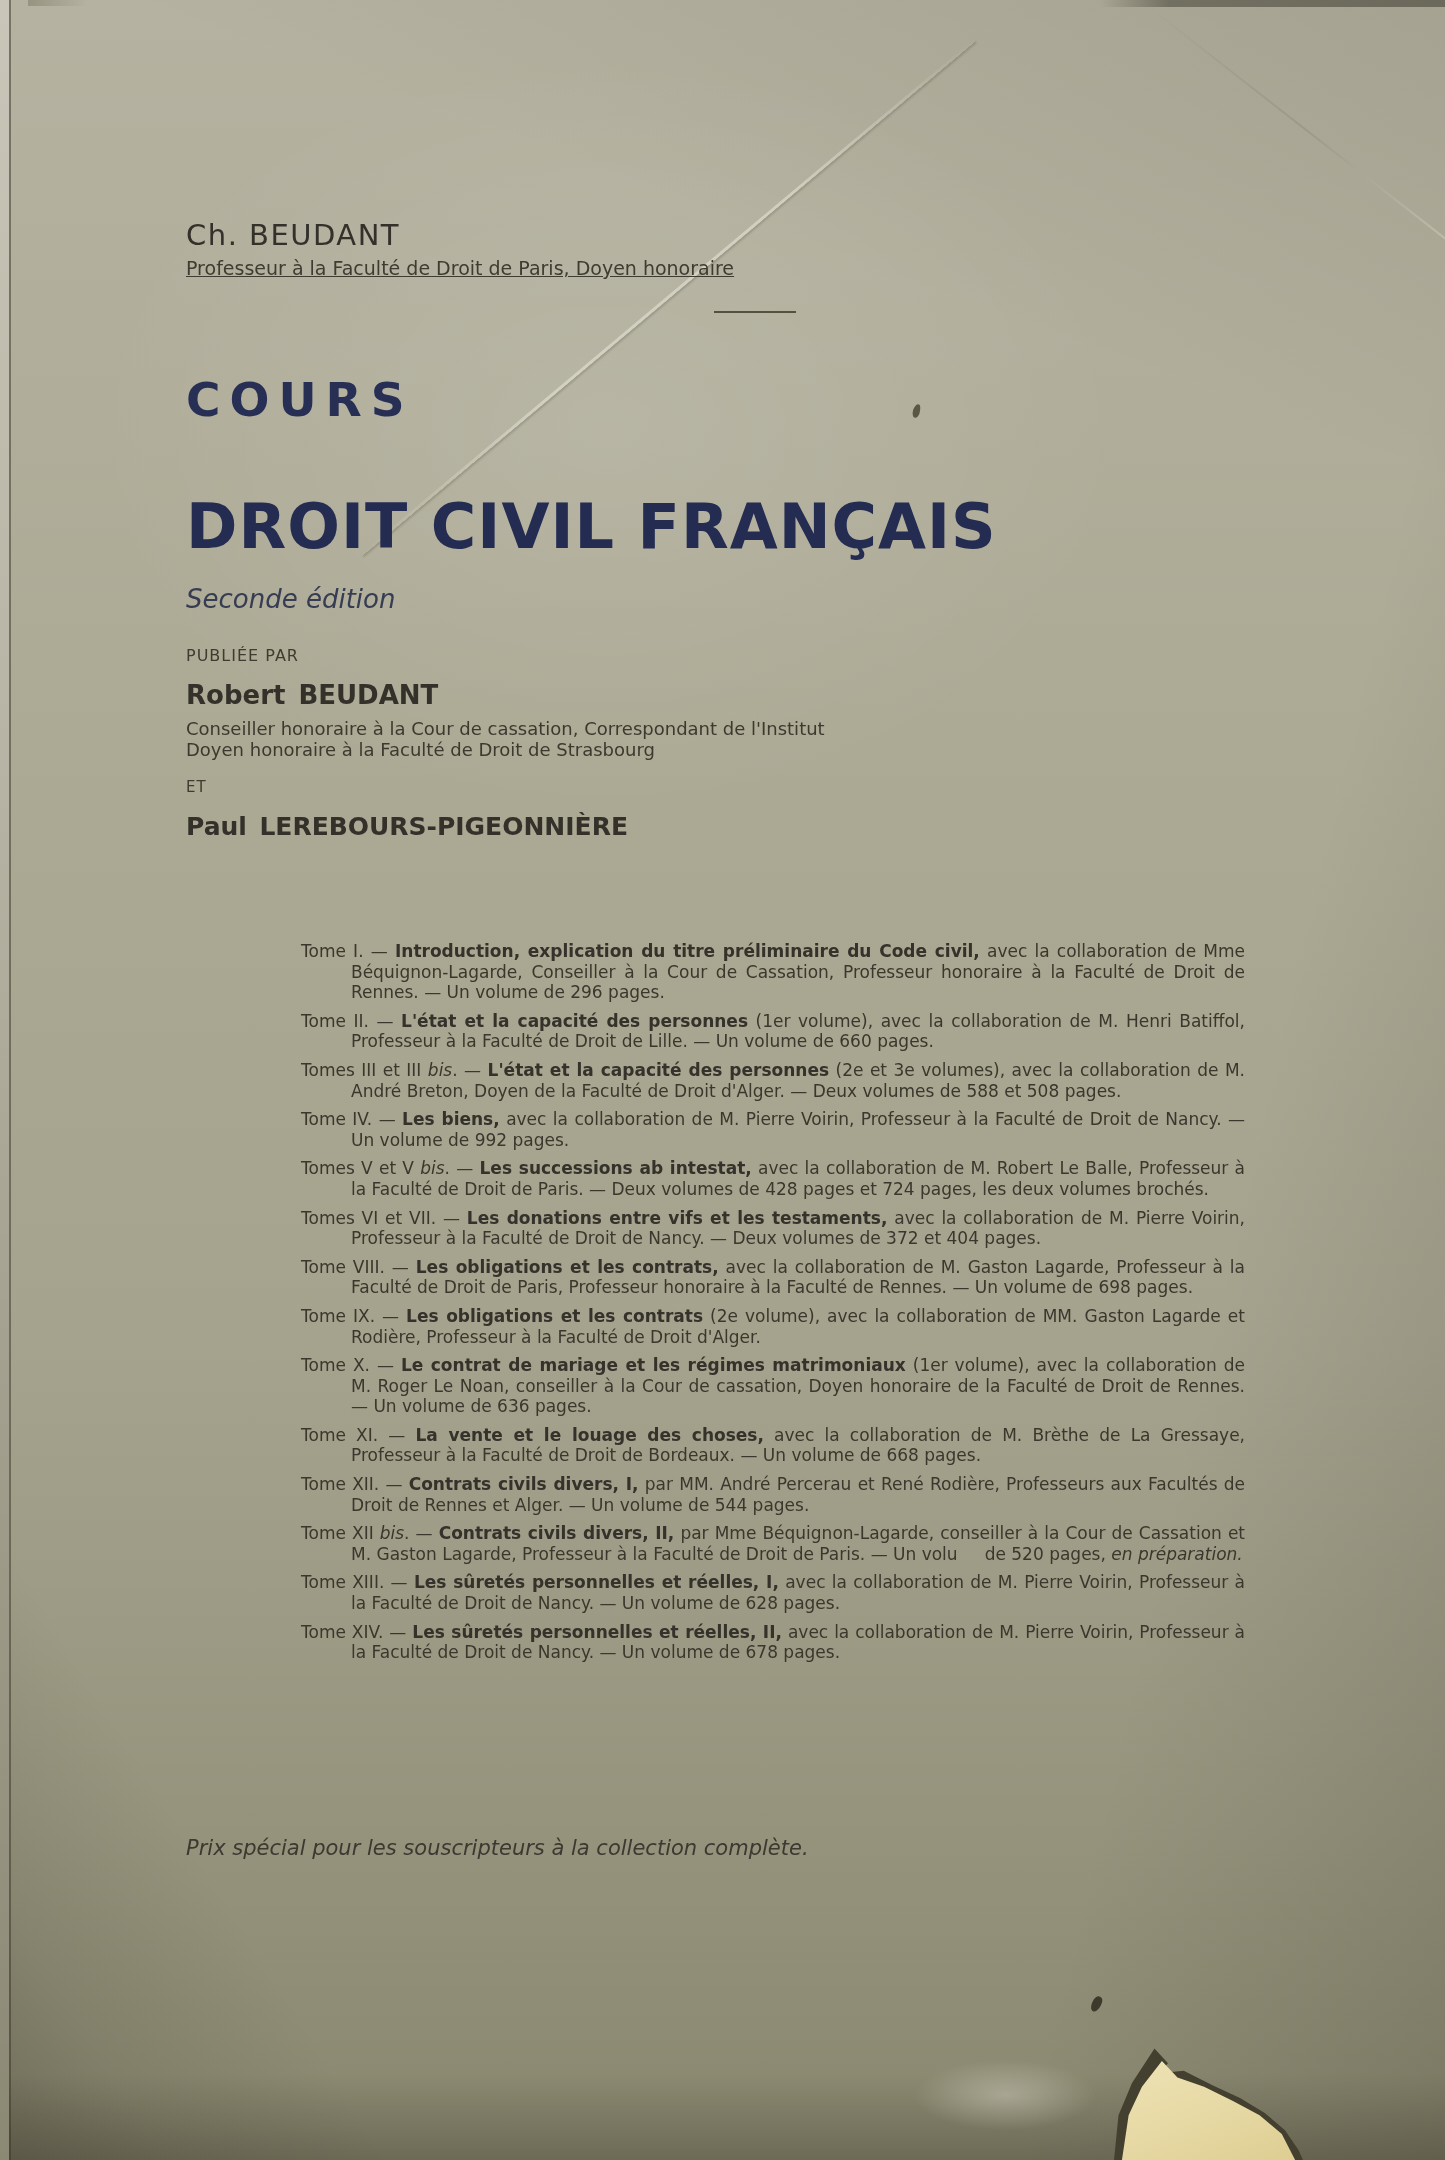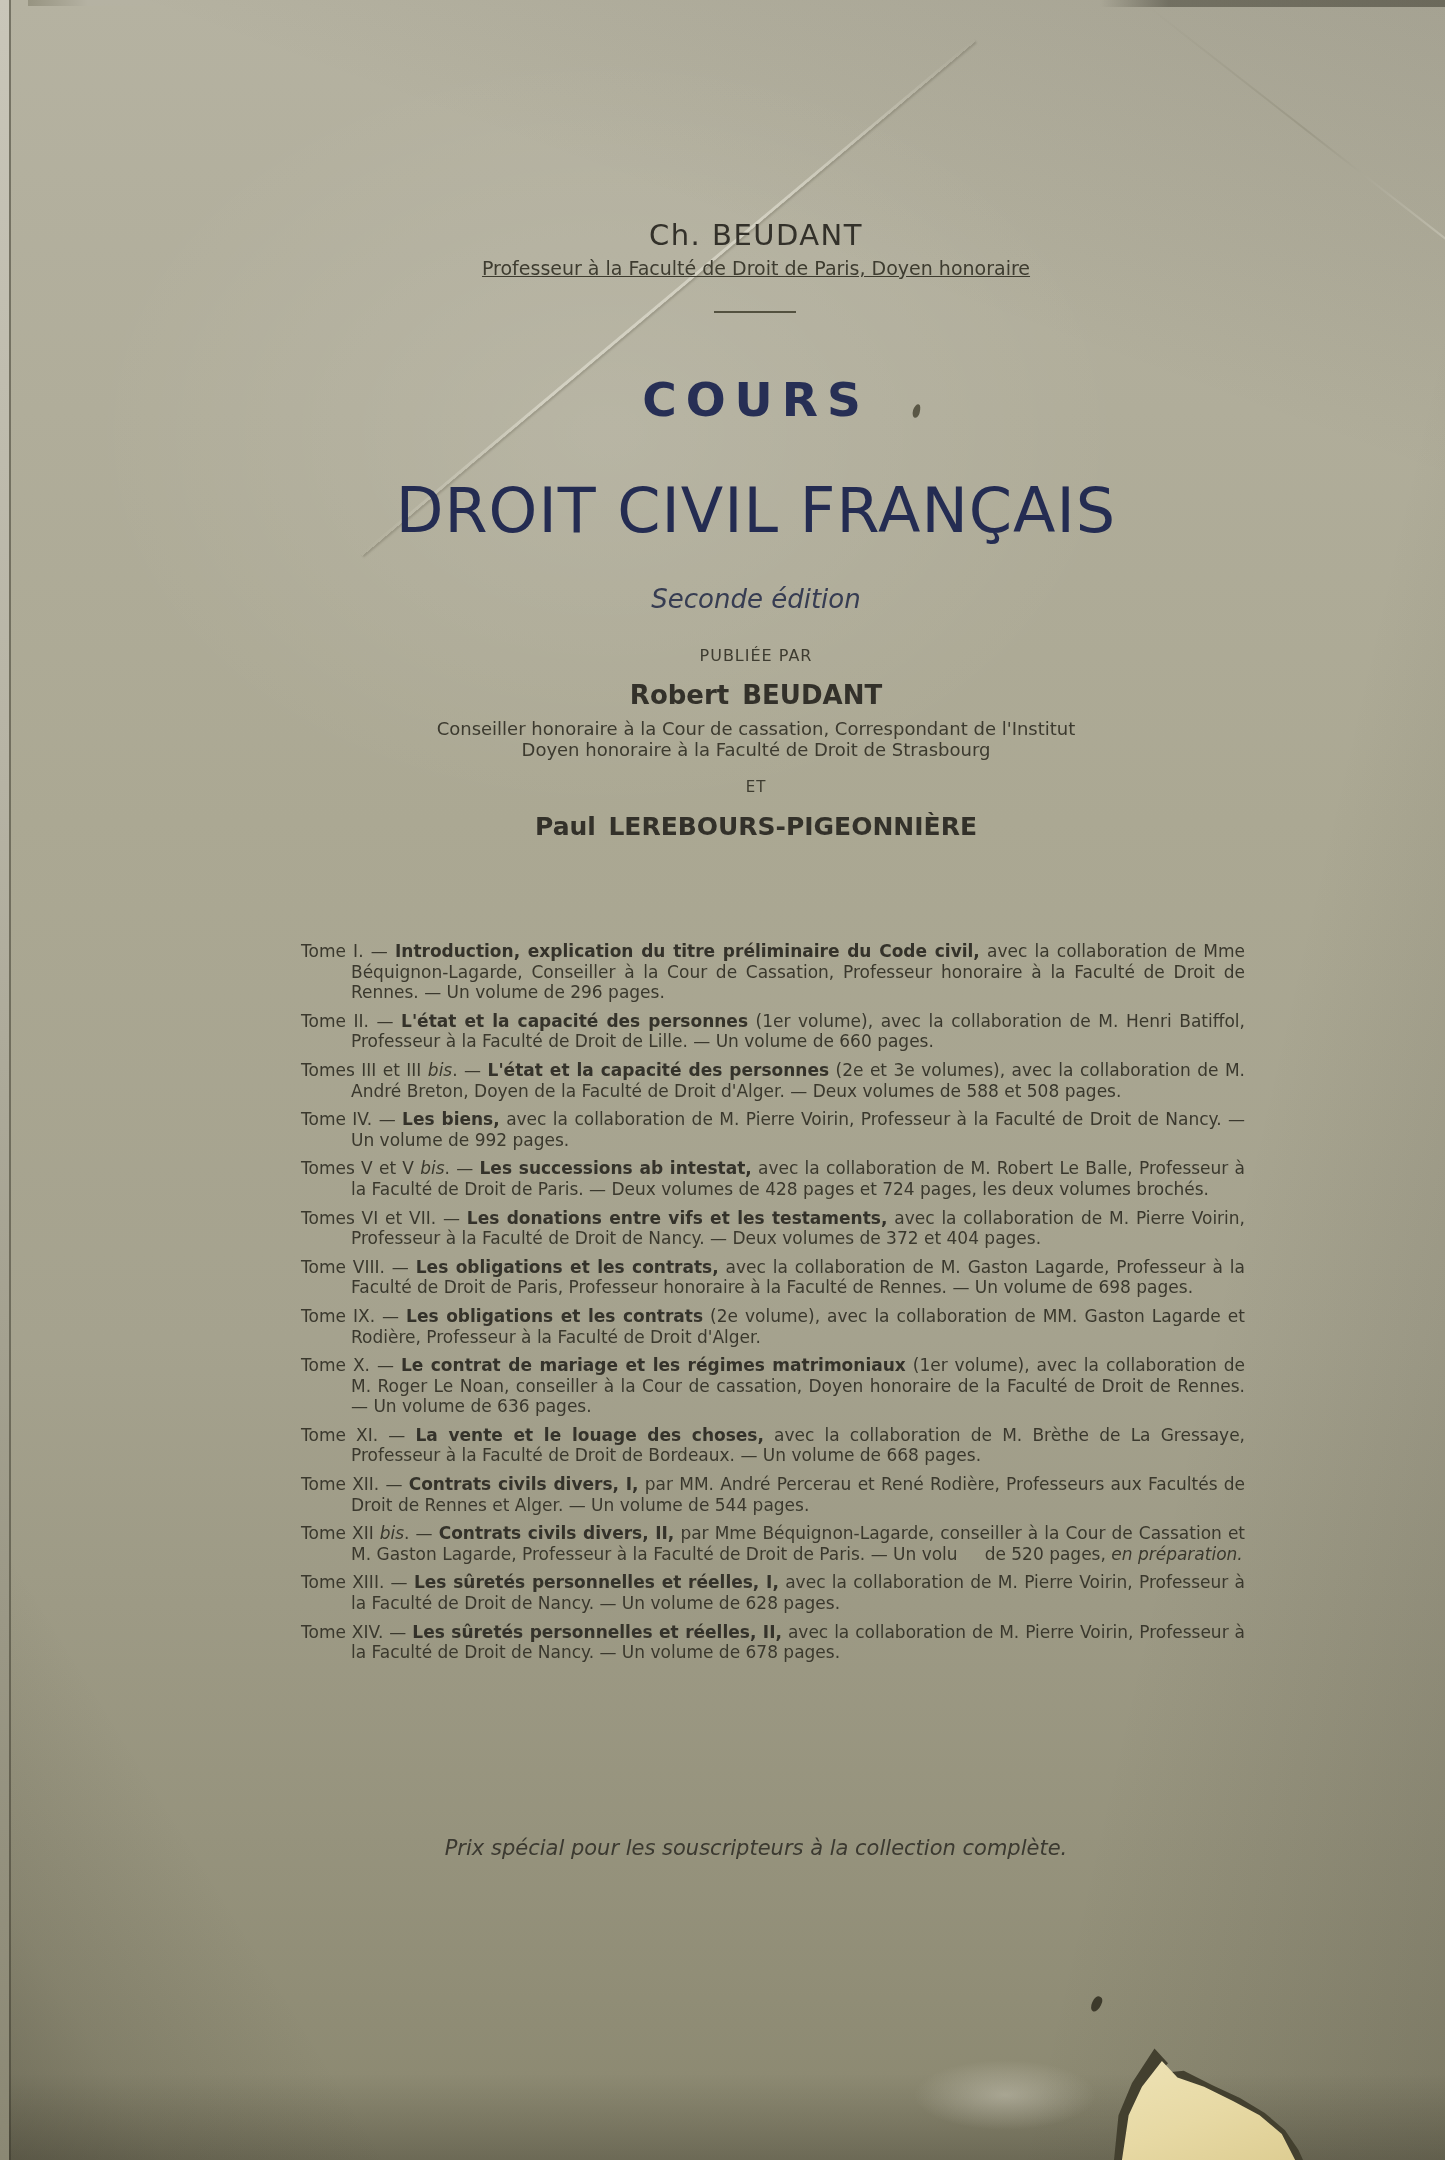--- a/index.html
+++ b/index.html
@@ -9,27 +9,27 @@
     color:#3a382d;
     background:
       radial-gradient(ellipse 130px 50px at 1005px 2095px, rgba(222,219,206,0.40), transparent 70%),
       radial-gradient(ellipse 750px 550px at 42% 20%, rgba(255,255,255,0.10), transparent 70%),
       linear-gradient(58deg, rgba(45,43,33,0.30) 0%, rgba(45,43,33,0.12) 6%, transparent 14%),
       linear-gradient(0deg, rgba(40,38,28,0.30) 0%, transparent 4%),
       linear-gradient(283deg, rgba(40,38,30,0.16) 0%, transparent 22%),
       linear-gradient(200deg, rgba(50,48,38,0.12) 0%, transparent 18%),
       linear-gradient(180deg, #b5b2a1 0%, #aba893 38%, #a5a28e 62%, #96937d 85%, #8a876f 100%);
   }
-  .centered { position:absolute; left:186px; width:1140px; text-align:center; }
+  .centered { position:absolute; left:186px; width:1140px; }
   .author-name   { top:218px; font-size:29px; letter-spacing:1.5px; color:#33312a; }
   .author-title  { top:257px; font-size:19px; color:#3e3c30;text-decoration:underline; }
   .rule { position:absolute; left:714px; top:311px; width:82px; height:2px; background:#53513f; }
   .title-line1 { top:372px; font-size:47px; font-weight:bold; letter-spacing:9px; color:#272f55; }
   .title-line2 { top:449px; font-size:17px; letter-spacing:2px; color:#4c4f58; }
-  .title-line3 { top:474px; font-size:62px; font-weight:normal; letter-spacing:1px; color:#242c52; white-space:nowrap; }
+  .title-line3 { top:490px; font-size:62px; font-weight:bold; letter-spacing:1px; color:#242c52; white-space:nowrap; }
   .edition     { top:584px; font-size:26px; font-style:italic; color:#363c52; }
   .pub-by    { top:646px; font-size:16px; letter-spacing:1px; color:#3e3c30; }
   .ed1-name  { top:680px; font-size:26px; font-weight:bold; color:#33312a; }
   .ed-aff    { font-size:18px; line-height:20.5px; color:#3c3a2f; }
   .ed1-aff   { top:719px; }
   .et-label  { top:778px; font-size:15px; letter-spacing:1px; color:#3e3c30; }
   .ed2-name  { top:812px; font-size:25px; font-weight:bold; color:#33312a; }
   .ed2-aff   { top:851px; }
   .tome-list { position:absolute; left:301px; top:941px; width:944px; font-size:17px; line-height:20.6px; text-align:justify; color:#3a382d; }
   .tome { margin:0 0 8px 0; padding-left:50px; text-indent:-50px; }

